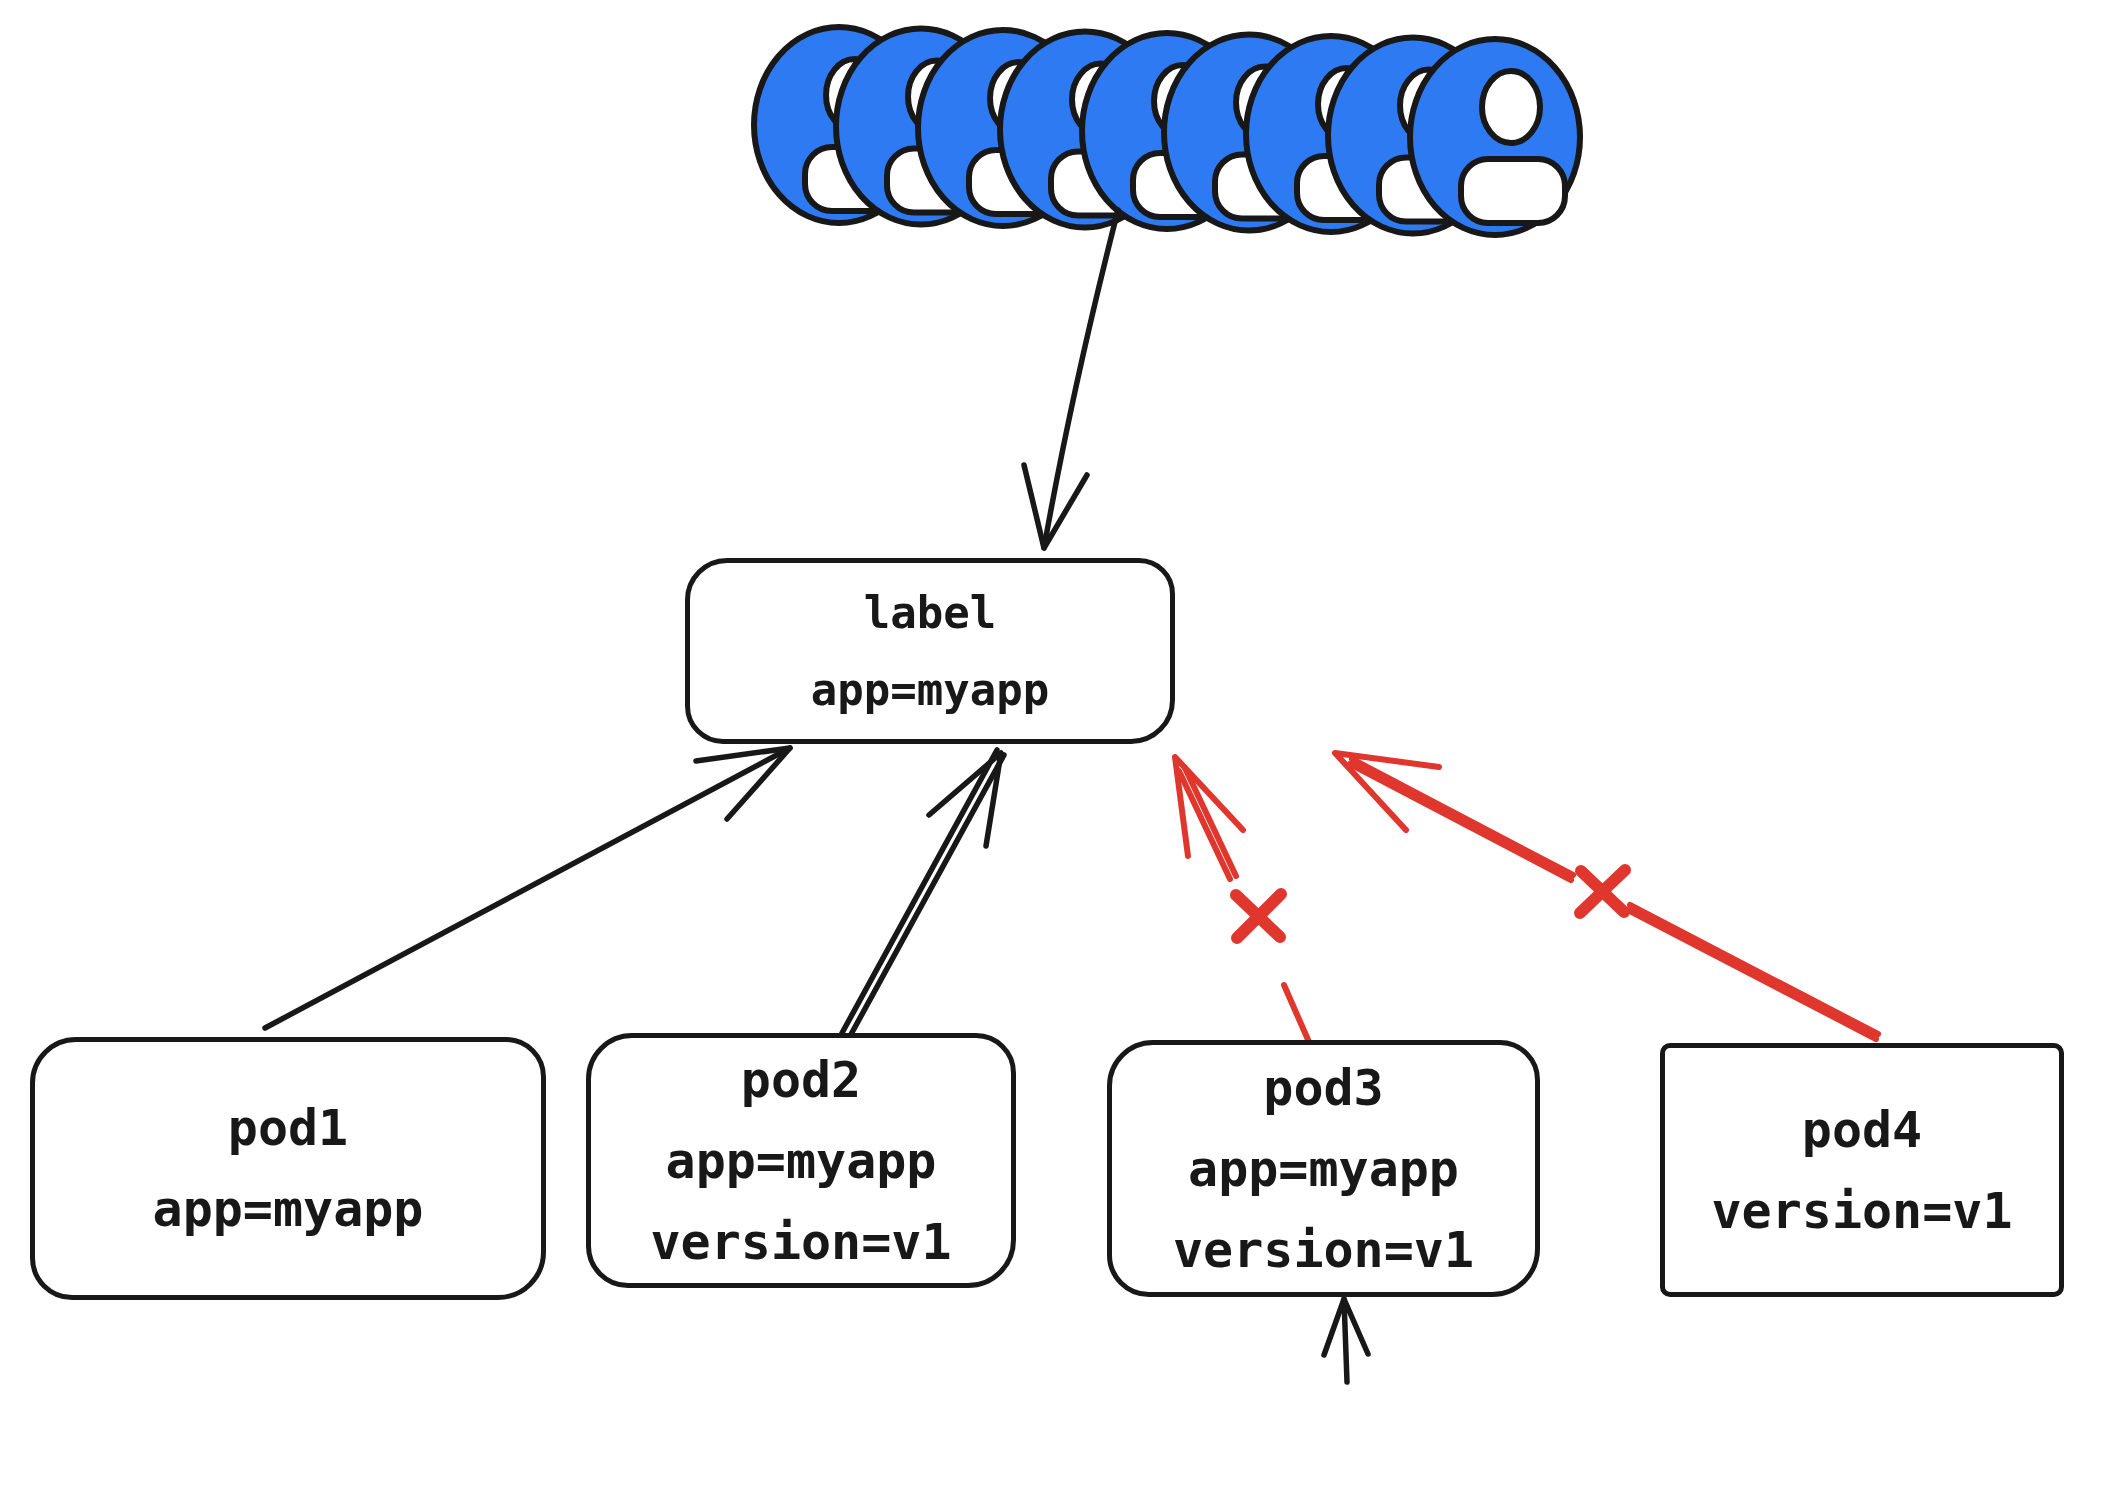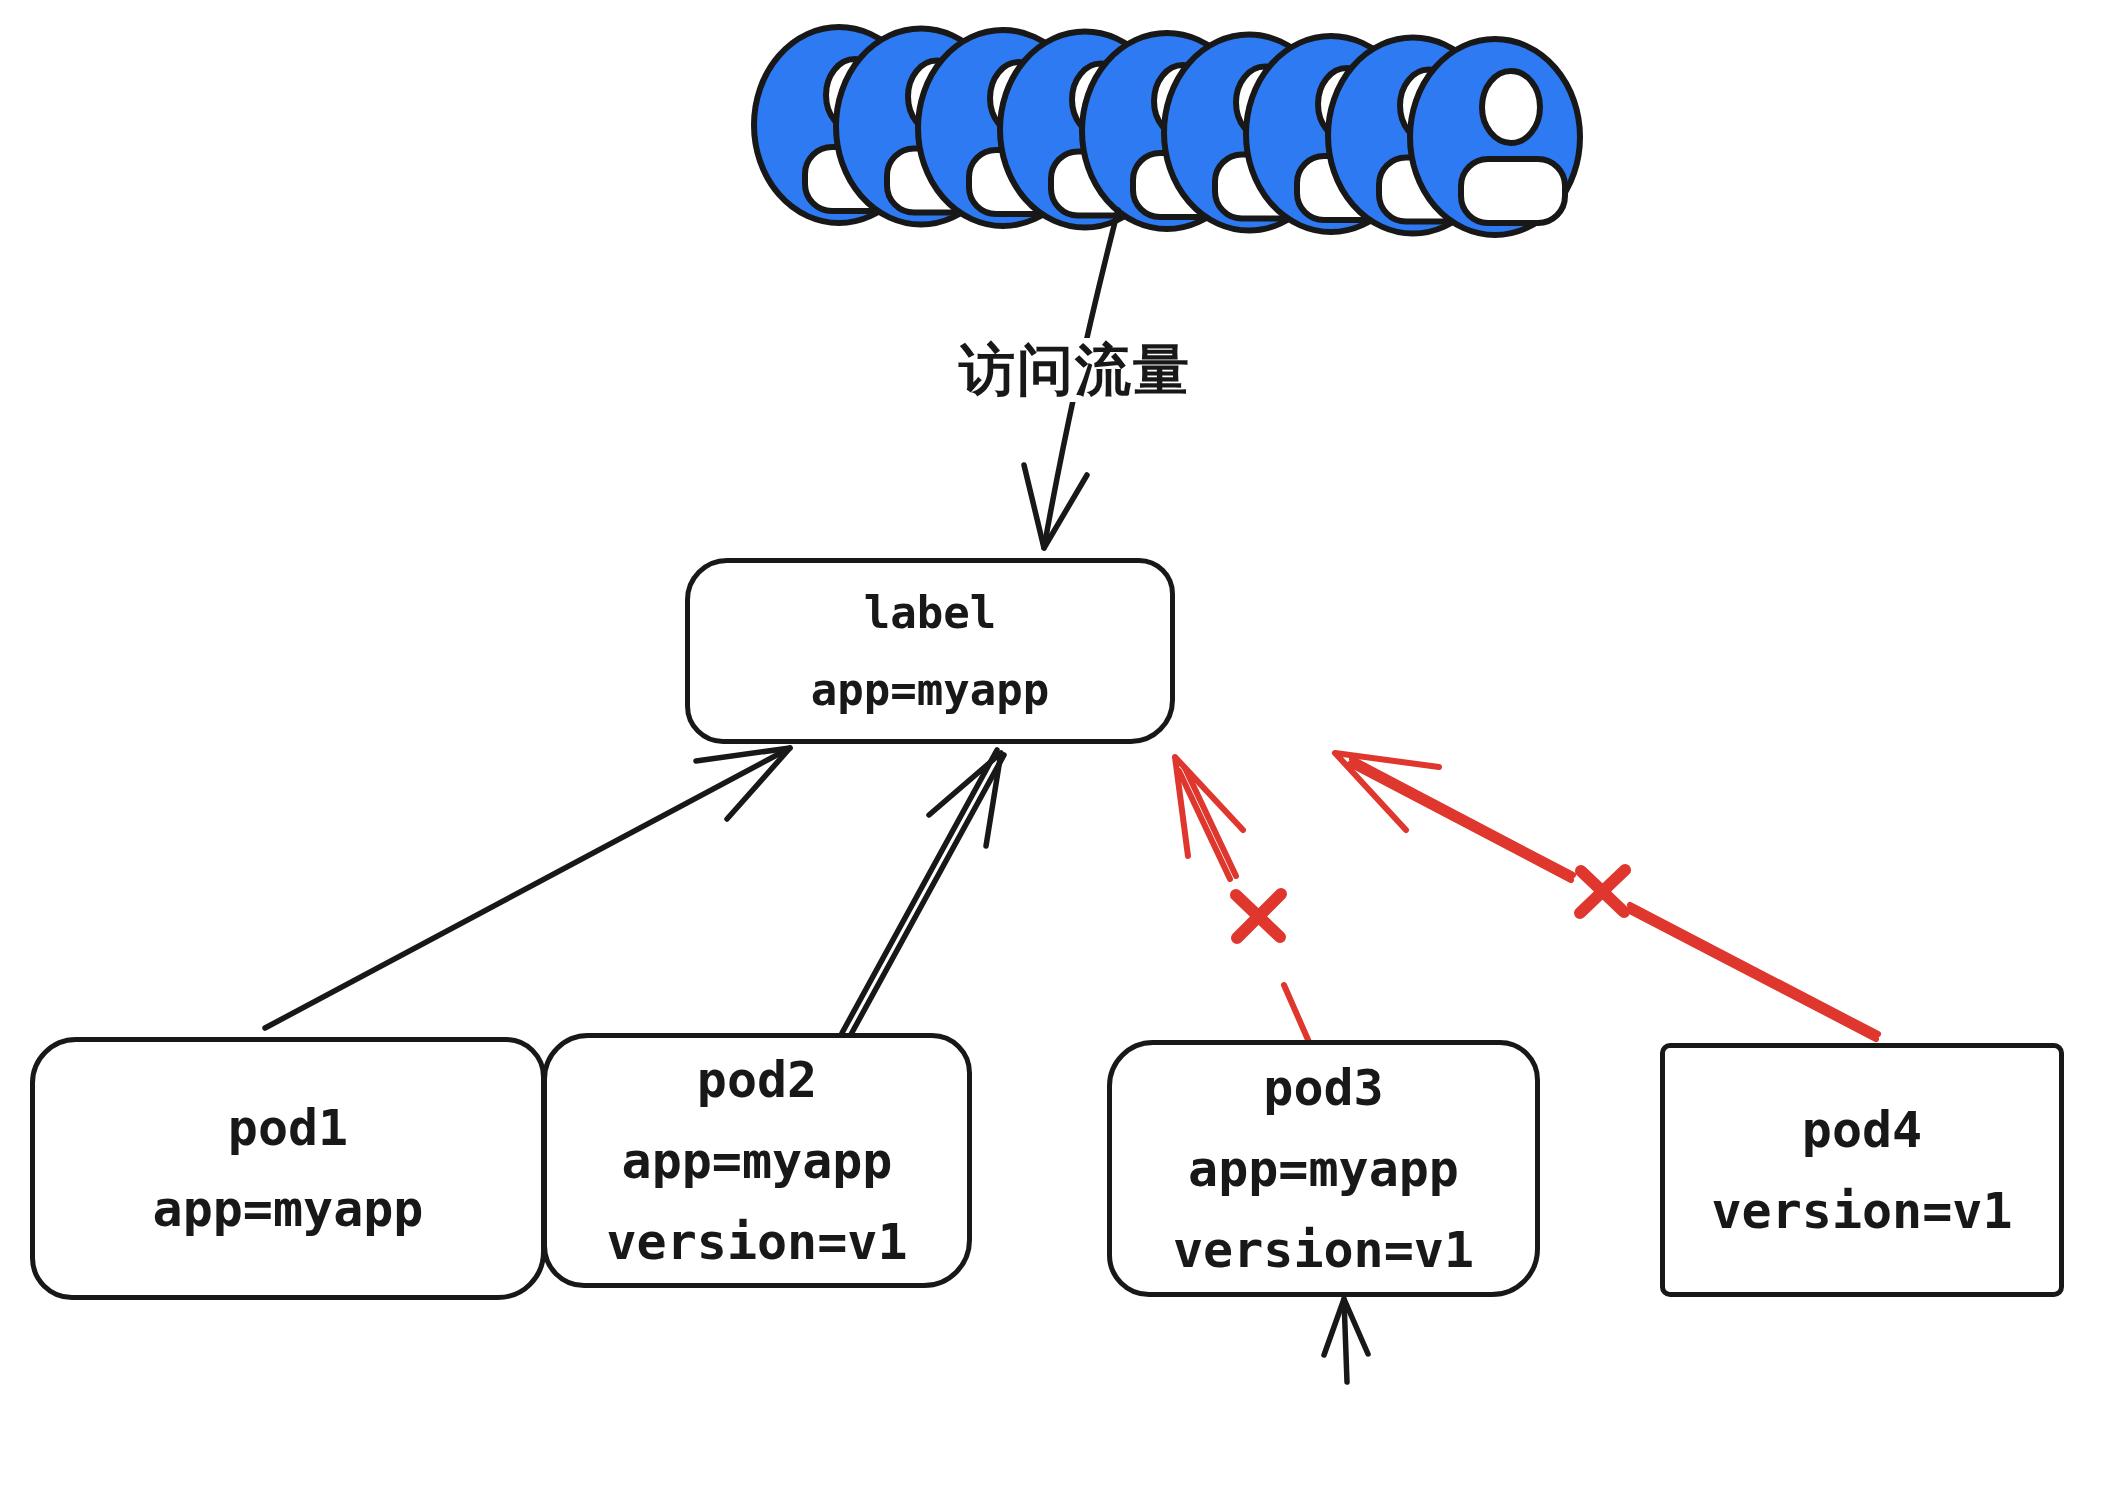--- a/index.html
+++ b/index.html
@@ -74,21 +74,21 @@
     border-radius: 42px 36px 44px 38px;
     font-size: 44px;
     row-gap: 26px;
   }
   .node.pod {
     border-radius: 46px 40px 48px 42px;
     font-size: 50px;
     row-gap: 23px;
   }
   .node.pod1 { left: 30px;   top: 1037px; width: 516px; height: 263px; }
-  .node.pod2 { left: 542px;  top: 1033px; width: 430px; height: 255px; }
+  .node.pod2 { left: 586px;  top: 1033px; width: 430px; height: 255px; }
   .node.pod3 { left: 1107px; top: 1040px; width: 433px; height: 257px; }
   .node.pod4 { left: 1660px; top: 1043px; width: 404px; height: 254px; border-radius: 10px; }
   .node .line { white-space: nowrap; }
   
   .cjk {
     position: absolute;
     font-family: "DejaVu Sans", sans-serif;
     font-weight: 600;
     font-size: 56px;
     line-height: 64px;
@@ -191,15 +191,14 @@
     <div class="line">pod3</div>
     <div class="line">app=myapp</div>
     <div class="line">version=v1</div>
   </div>
 
   <div class="node pod pod4">
     <div class="line">pod4</div>
     <div class="line">version=v1</div>
   </div>
 
-  <div class="cjk traffic">访问流量</div>
 
 </div>
 
 </body></html>

